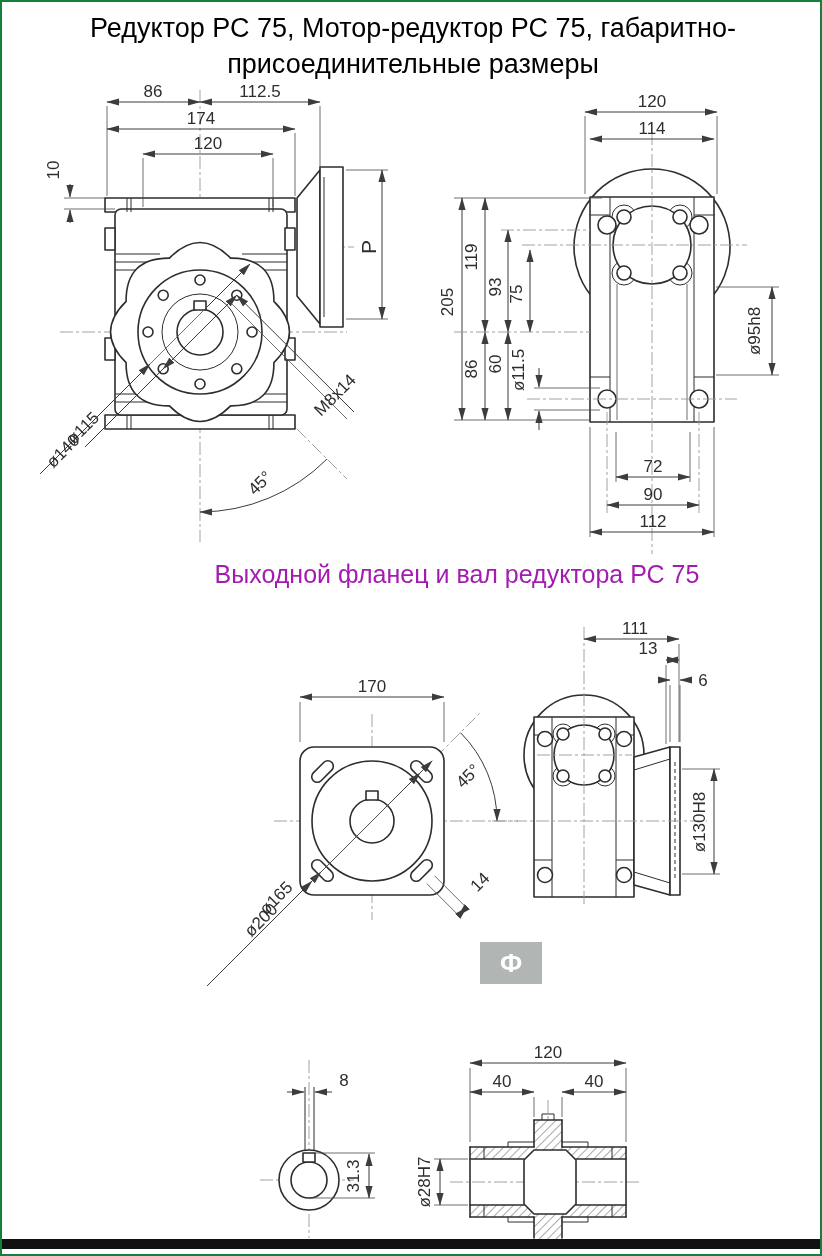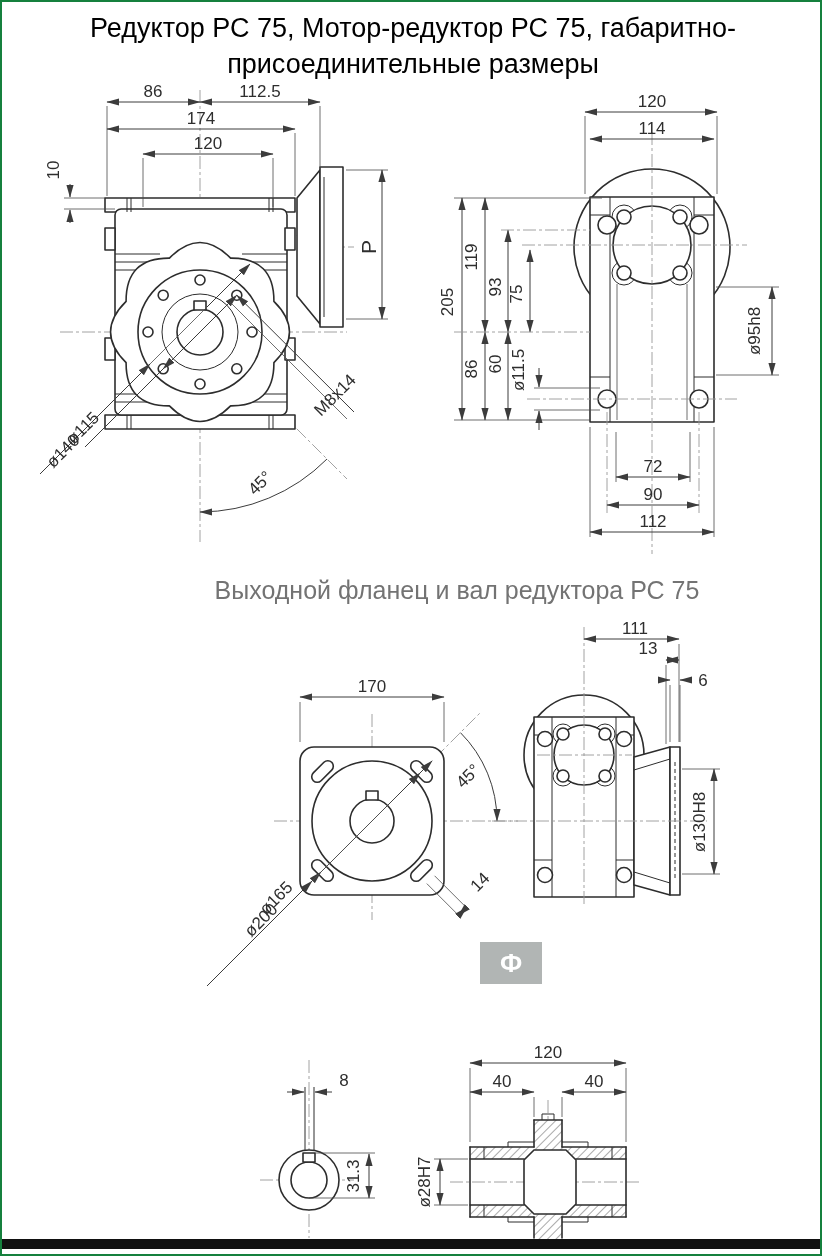--- a/index.html
+++ b/index.html
@@ -1,21 +1,21 @@
 <!DOCTYPE html>
 <html><head>
 <meta charset="utf-8">
 <style>
   html,body{margin:0;padding:0;background:#e8e8e8;}
   #page{position:relative;width:822px;height:1256px;background:#fff;
         box-sizing:border-box;border:2px solid #15803d;overflow:hidden;
         font-family:"Liberation Sans",sans-serif;}
   .ttl{position:absolute;left:0;width:822px;text-align:center;color:#000;
        font-size:27px;line-height:36px;font-weight:400;}
-  .sec{position:absolute;color:#737373;font-weight:400;margin-top:16px;}
+  .sec{position:absolute;color:#a21caf;font-weight:400;}
   #svgmain{position:absolute;left:0;top:0;}
   .e{stroke:#2d2d2d;stroke-width:1.6;fill:none;stroke-linejoin:round;stroke-linecap:round;}
   .ew{stroke:#2d2d2d;stroke-width:1.6;fill:#fff;stroke-linejoin:round;}
   .e2{stroke:#2d2d2d;stroke-width:1;fill:none;}
   .d{stroke:#3c3c3c;stroke-width:1;fill:none;}
   .x{stroke:#4a4a4a;stroke-width:0.8;fill:none;}
   .c{stroke:#979797;stroke-width:0.9;fill:none;stroke-dasharray:13 3 3 3;}
   .t{font:17px "Liberation Sans",sans-serif;fill:#2e2e2e;text-anchor:middle;}
   .tp{font:21px "Liberation Sans",sans-serif;fill:#2e2e2e;text-anchor:middle;}
   #fbadge{position:absolute;display:flex;align-items:center;justify-content:center;

